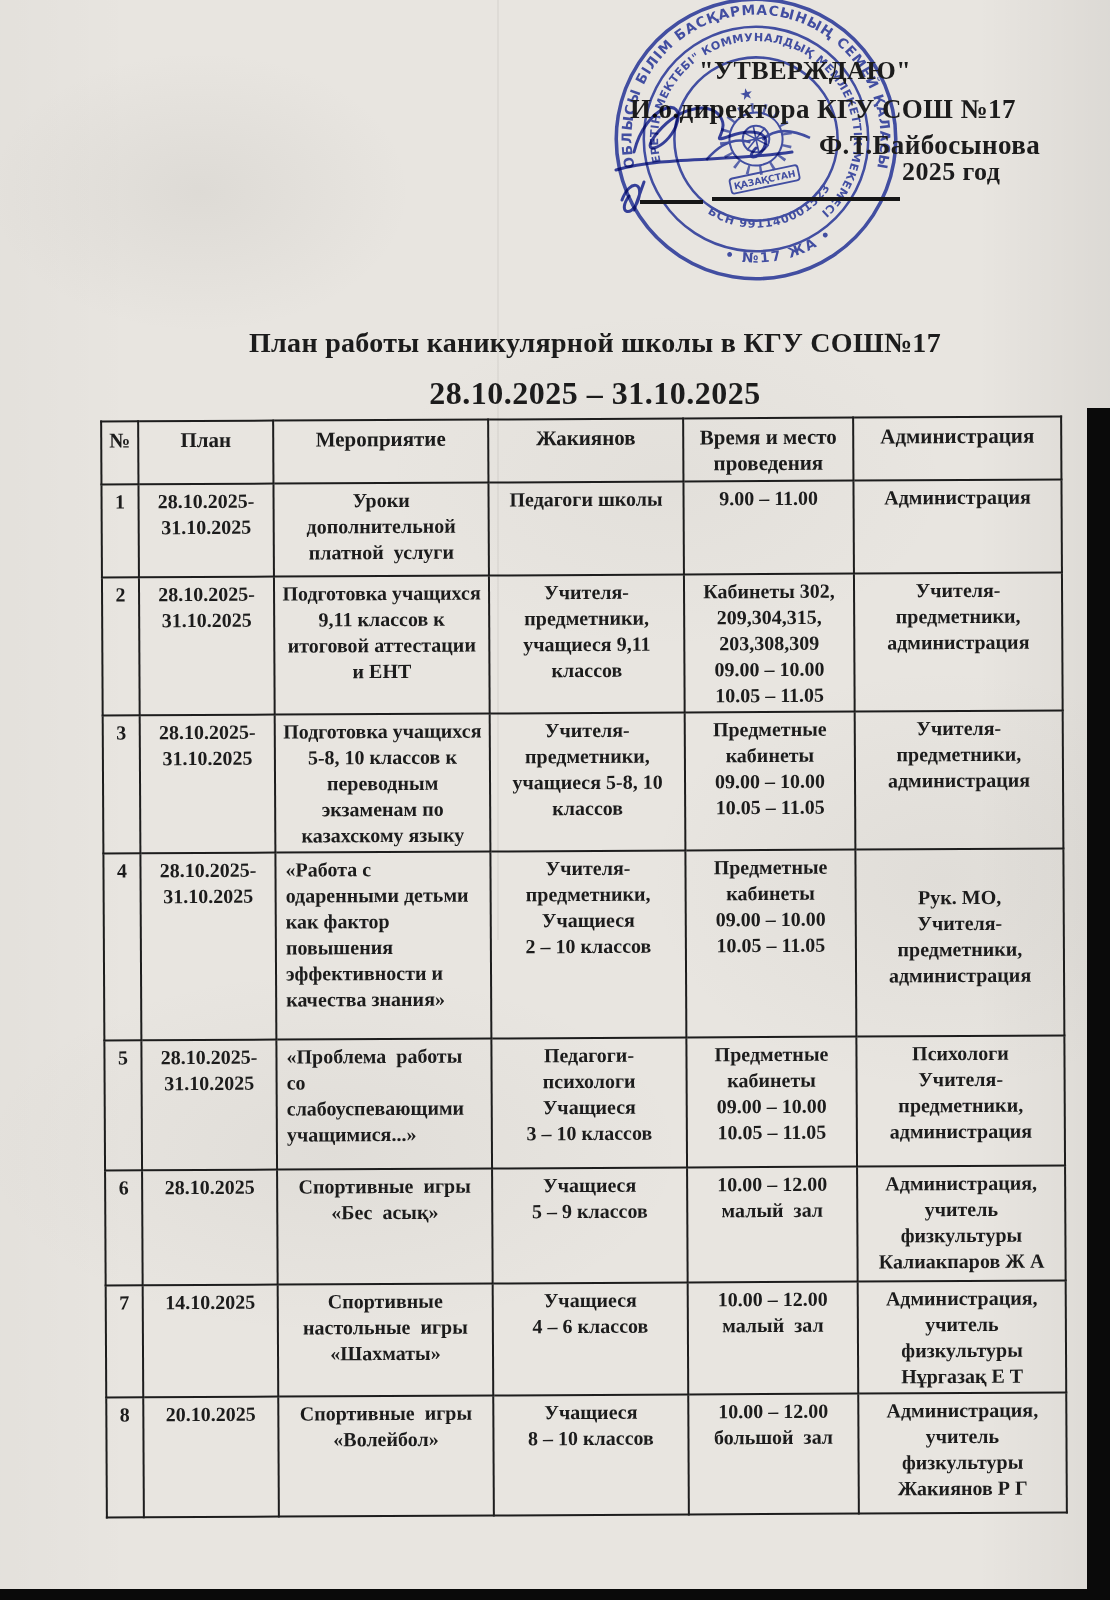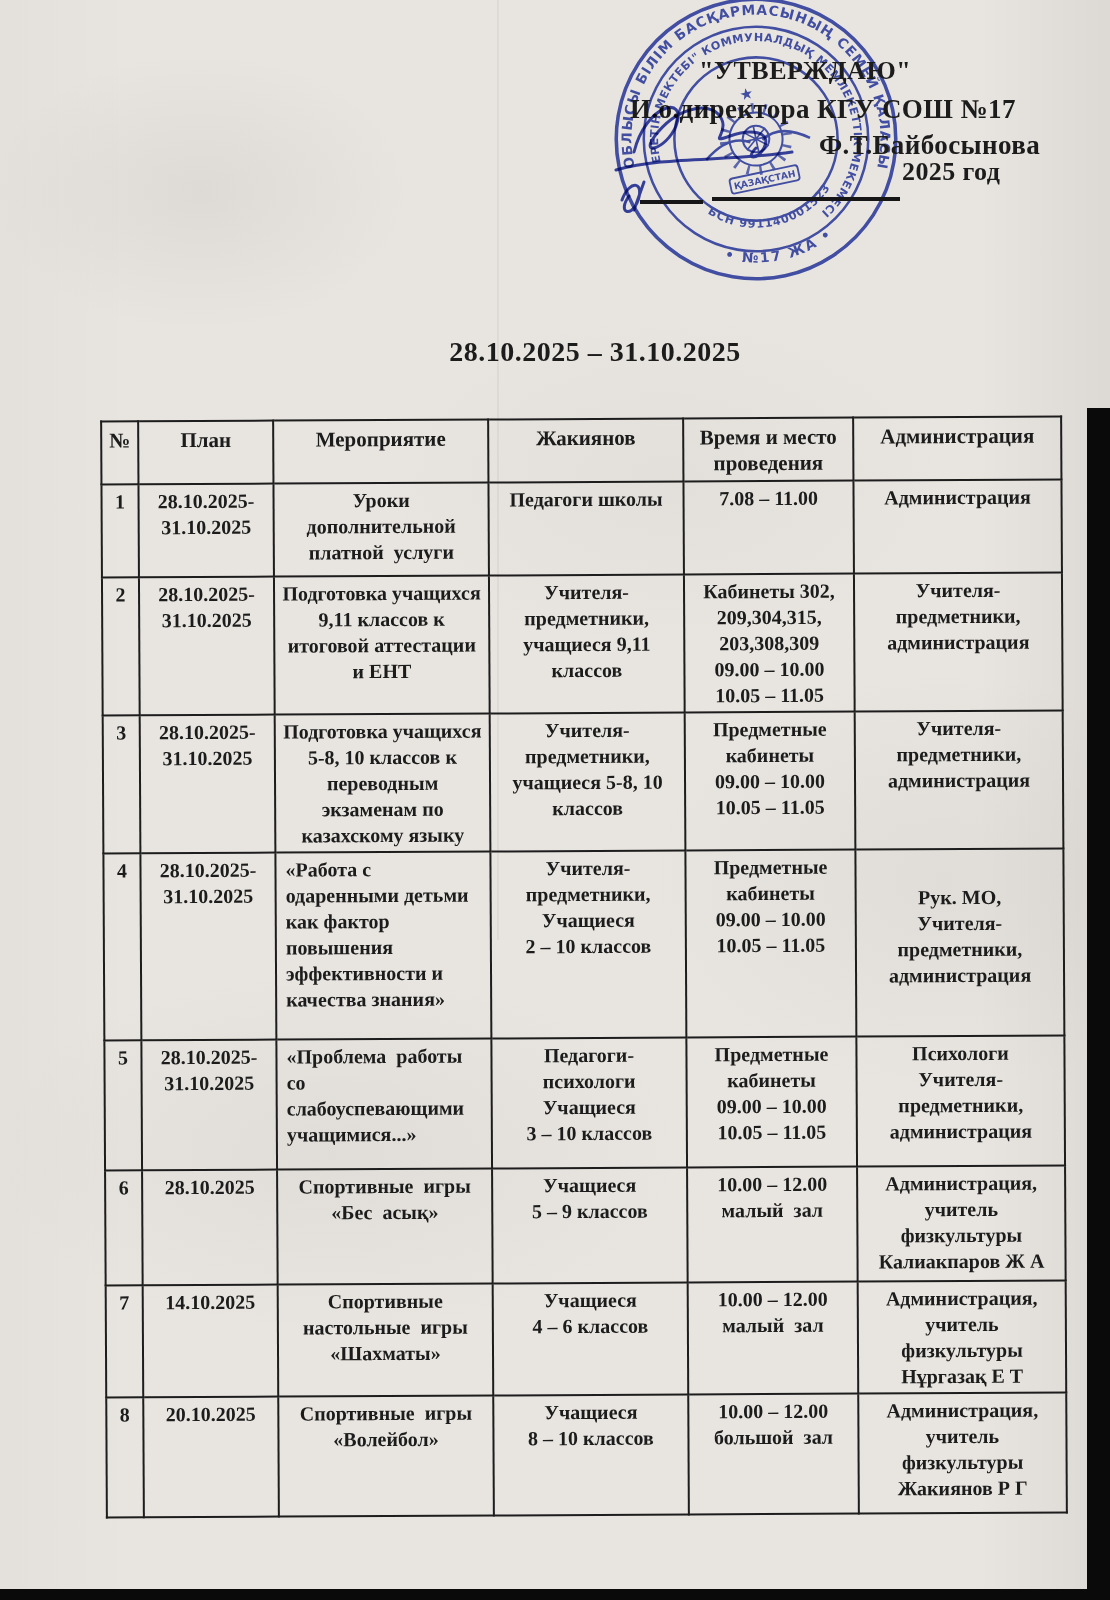--- a/index.html
+++ b/index.html
@@ -30,21 +30,21 @@
   
   .stamp{position:absolute;left:603px;top:-14px;z-index:2;opacity:.88;mix-blend-mode:multiply;transform:rotate(-12deg);}
   .stamp text{font-family:"DejaVu Sans","Liberation Sans",sans-serif;font-weight:bold;fill:#2e3fae;}
   .stamp .ring{stroke:#2e3fae;fill:none;}
   
   .sig{position:absolute;left:596px;top:82px;z-index:4;mix-blend-mode:multiply;}
   .sig path{stroke:#2936a6;stroke-width:3;fill:none;stroke-linecap:round;opacity:.92;}
   
   .title{position:absolute;left:105px;top:327px;width:980px;text-align:center;font-weight:bold;z-index:3;}
   .title .t1{font-size:28px;letter-spacing:.3px;}
-  .title .t2{font-size:28px;margin-top:9px;letter-spacing:.5px;}
+  .title .t2{font-size:32px;margin-top:16px;letter-spacing:.5px;}
   
   table.sched{
     position:absolute;left:103px;top:418px;width:960px;z-index:3;
     border-collapse:collapse;table-layout:fixed;transform:rotate(-0.3deg);
   }
   .sched th,.sched td{
     border:2px solid #1d1d1d;font-weight:bold;vertical-align:top;text-align:center;
     padding:3px 5px;font-size:20px;line-height:1.3;white-space:pre-wrap;
     overflow:hidden;
   }
@@ -105,20 +105,21 @@
   </svg>
 
   <div class="ap ap1">"УТВЕРЖДАЮ"</div>
   <div class="ap ap2">И.о.директора  КГУ СОШ №17</div>
   <div class="ap ap3">Ф.Т.Байбосынова</div>
   <div class="ap ap4">2025 год</div>
   <div class="uline u1"></div>
   <div class="uline u2"></div>
 
   <div class="title">
+    <div class="t1">План работы  каникулярной  школы в  КГУ СОШ№17</div>
     <div class="t2">28.10.2025 – 31.10.2025</div>
   </div>
 
   <table class="sched">
     <colgroup>
       <col style="width:37px">
         <col style="width:135px">
         <col style="width:215px">
       <col style="width:195px">
         <col style="width:170px">
@@ -135,21 +136,21 @@
       <th>Администрация</th>
     </tr>
     <tr style="height:93px">
       <td>1</td>
       <td>28.10.2025-
 31.10.2025</td>
       <td>Уроки
 дополнительной
 платной  услуги</td>
       <td>Педагоги школы</td>
-      <td>7.08 – 11.00</td>
+      <td>9.00 – 11.00</td>
       <td>Администрация</td>
     </tr>
     <tr style="height:135px">
       <td>2</td>
       <td>28.10.2025-
 31.10.2025</td>
       <td>Подготовка учащихся
 9,11 классов к
 итоговой аттестации
 и ЕНТ</td>

